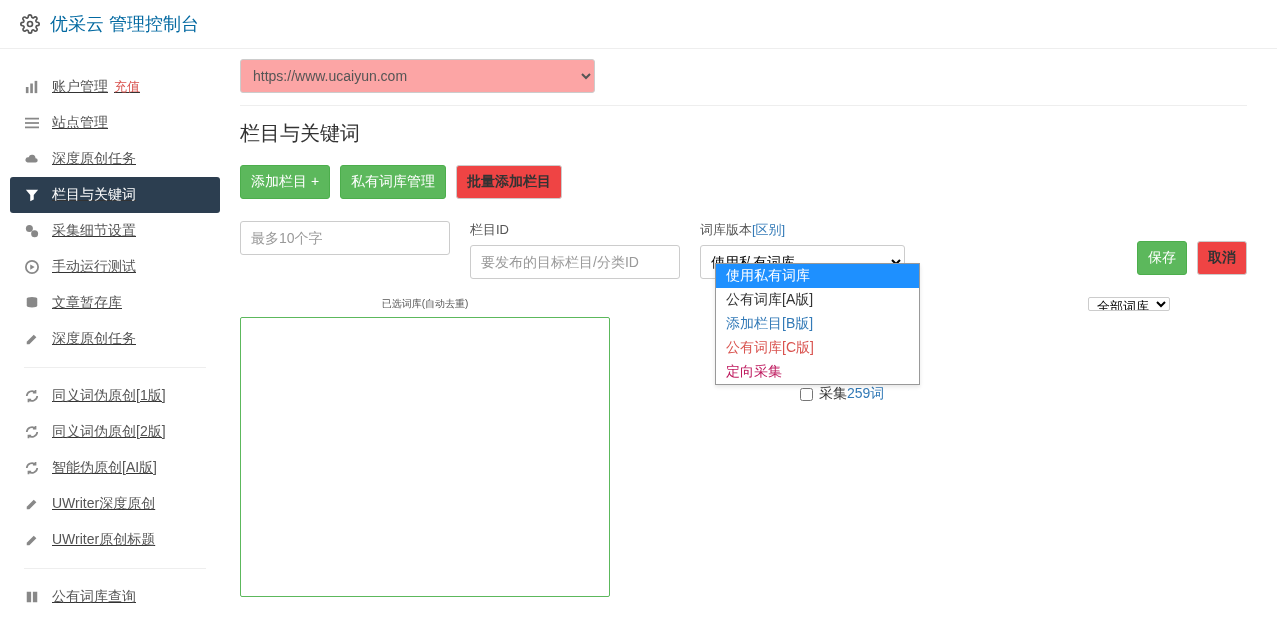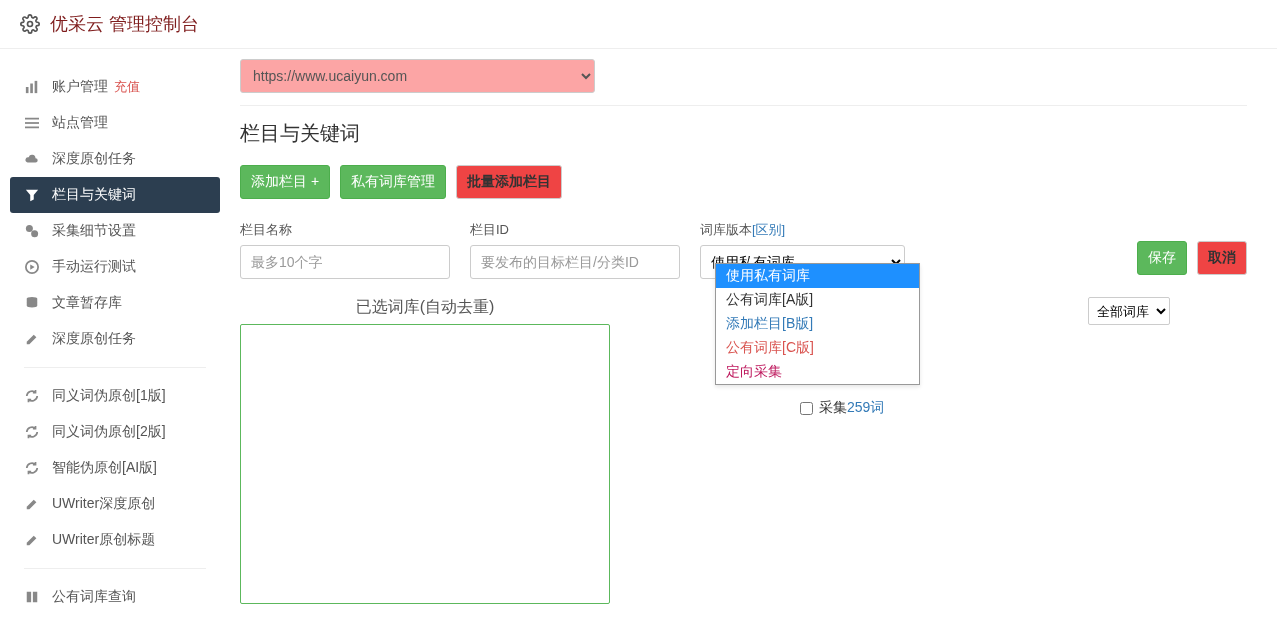--- a/index.html
+++ b/index.html
@@ -1,21 +1,21 @@
 <!DOCTYPE html>
 <html><head>
 <meta charset="utf-8">
 <style>
 * { box-sizing: border-box; margin: 0; padding: 0; }
 body { font-family: "Helvetica Neue", Helvetica, Arial, "Microsoft YaHei", sans-serif; font-size: 14px; color: #333; background: #fff; }
 .topbar { padding: 12px 20px; border-bottom: 1px solid #eee; display: flex; align-items: center; }
 .topbar .gear { width: 20px; height: 20px; margin-right: 10px; color: #555; }
-.topbar .title { font-size: 18px; color: #7f1d1d; }
+.topbar .title { font-size: 18px; color: #0369a1; }
 .container { display: flex; padding-top: 10px; }
-.sidebar { width: 220px; padding: 10px 0 10px 10px; }
+.sidebar { width: 220px; padding: 10px 0 10px 10px; text-decoration: underline; }
 .nav-item { display: flex; align-items: center; padding: 9px 14px; color: #555; cursor: pointer; font-size: 14px; }
 .nav-item .icon { width: 16px; margin-right: 12px; color: #888; display: inline-flex; align-items: center; justify-content: center; }
 .nav-item.active { background: #2c3e50; color: #fff; border-radius: 3px; }
 .nav-item.active .icon { color: #fff; }
 .nav-item .badge { color: #d9534f; margin-left: 6px; font-size: 13px; }
 .nav-divider { height: 1px; background: #eee; margin: 10px 14px; }
 .main { flex: 1; padding: 0 30px 20px 20px; }
 .site-select { width: 355px; height: 34px; border: 1px solid #ccc; border-radius: 3px; padding: 0 8px; font-size: 14px; color: #555; background: #fca5a5; margin-bottom: 6px; }
 hr.sep { border: none; border-top: 1px solid #eee; margin: 6px 0 14px 0; }
 h2.page-title { font-size: 20px; font-weight: normal; color: #333; margin-bottom: 18px; }
@@ -26,31 +26,31 @@
 .form-row { display: flex; gap: 20px; align-items: flex-start; }
 .form-group { display: flex; flex-direction: column; }
 .form-label { font-size: 13px; color: #555; margin-bottom: 6px; }
 .form-label .link { color: #337ab7; }
 .text-input { height: 34px; border: 1px solid #ccc; border-radius: 3px; padding: 16px 10px; font-size: 14px; color: #555; }
 .text-input::placeholder { color: #999; }
 select.native { height: 34px; border: 1px solid #ccc; border-radius: 3px; padding: 0 6px; font-size: 14px; background: #fff; }
 .action-col { display: flex; gap: 10px; align-items: flex-end; padding-top: 20px; margin-left: auto; }
 .panels { display: flex; gap: 0; margin-top: 18px; position: relative; }
 .panel-left { width: 370px; }
-.panel-title { text-align: center; font-size: 16px; color: #555; margin-bottom: 6px; }
+.panel-title { text-align: center; font-size: 10px; color: #555; margin-bottom: 6px; }
 .selected-box { border: 1px solid #5cb85c; border-radius: 2px; height: 280px; }
 .dropdown-open { position: absolute; left: 475px; top: -34px; width: 205px; background: #fff; border: 1px solid #999; box-shadow: 0 2px 4px rgba(0,0,0,.1); z-index: 10; }
 .dropdown-open .opt { padding: 3px 10px; font-size: 14px; cursor: pointer; }
 .dropdown-open .opt.sel { background: #1e90ff; color: #fff; }
 .dropdown-open .opt.blue { color: #337ab7; }
 .dropdown-open .opt.red { color: #d9534f; }
 .dropdown-open .opt.purple { color: #be185d; }
 .right-panel { position: absolute; left: 560px; top: 0; width: 370px; }
 .right-header { display: flex; justify-content: flex-end; padding-right: 0; margin-bottom: 8px; }
-.all-select { height: 28px; border: 1px solid #ccc; border-radius: 2px; font-size: 13px; padding: 0 4px; background: #fff; }
+.all-select { height: 14px; border: 1px solid #ccc; border-radius: 2px; font-size: 13px; padding: 0 4px; background: #fff; }
 .ku-list { border: 0; }
 .ku-row { display: flex; align-items: center; justify-content: flex-start; padding: 6px 0; }
 .ku-row label { display: flex; align-items: center; gap: 6px; font-size: 14px; color: #333; }
 .ku-row .count { color: #337ab7; font-size: 14px; }
 svg { display: block; }
 </style>
 </head>
 <body>
 
 <div class="topbar">
@@ -205,21 +205,20 @@
     <h2 class="page-title">栏目与关键词</h2>
 
     <div class="toolbar">
       <button class="btn btn-green">添加栏目 +</button>
       <button class="btn btn-green">私有词库管理</button>
       <button class="btn btn-default">批量添加栏目</button>
     </div>
 
     <div class="form-row">
       <div class="form-group" style="width:210px">
-        <span class="form-label">栏目名称</span>
         <input class="text-input" placeholder="最多10个字" style="">
       </div>
       <div class="form-group" style="width:210px">
         <span class="form-label">栏目ID</span>
         <input class="text-input" placeholder="要发布的目标栏目/分类ID" style="">
       </div>
       <div class="form-group" style="width:205px">
         <span class="form-label">
           <span>词库版本</span><span class="link">[区别]</span>
         </span>

